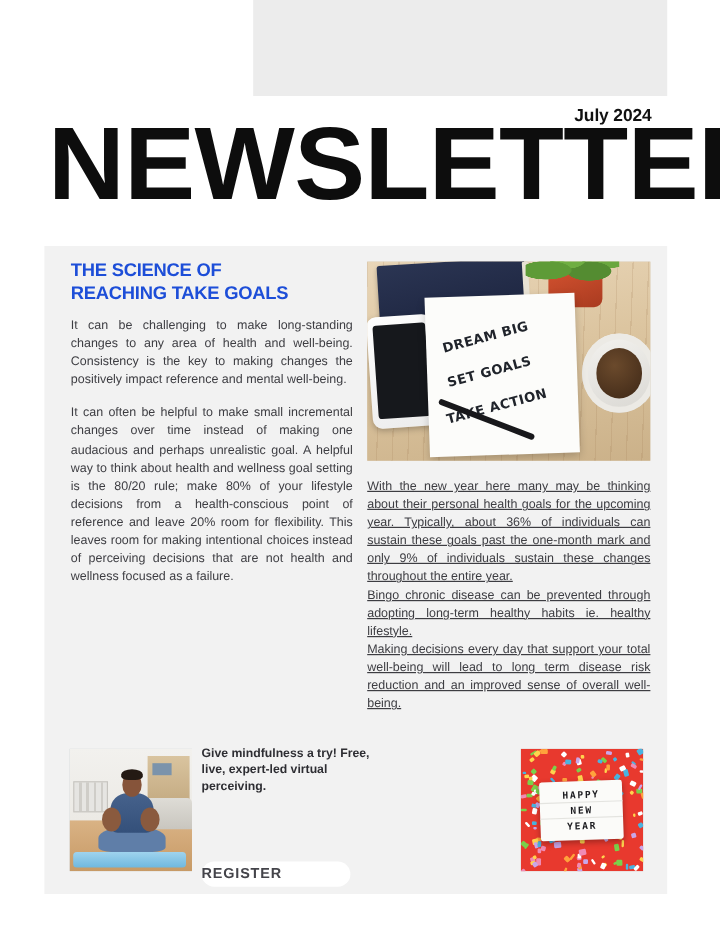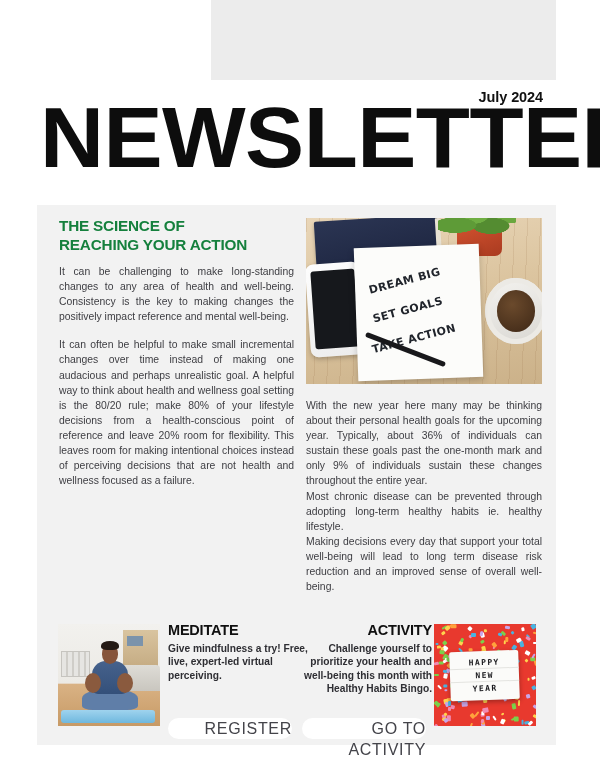--- a/index.html
+++ b/index.html
@@ -101,21 +101,21 @@
     position: absolute;
     left: 22px;
     top: 11px;
     width: 235px;
   }
 
   .headline {
     font-size: 15.3px;
     line-height: 19px;
     font-weight: 700;
-    color: #15803d;
+    color: #1d4ed8;
     letter-spacing: -0.2px;
     margin-bottom: 10px;
   }
 
   .body-para {
     font-size: 10.4px;
     line-height: 15.1px;
     color: #3d3d42;
     text-align: justify;
     margin-bottom: 13px;
@@ -135,20 +135,21 @@
 
   .col-right {
     position: absolute;
     left: 269px;
     top: 193px;
     width: 236px;
   }
 
   .col-right .body-para {
     margin-bottom: 0;
+    text-decoration: underline;
   }
 
   .col-right .body-para + .body-para {
     margin-top: 0px;
   }
 
   
   .promos {
     position: absolute;
     left: 0;
@@ -205,27 +206,27 @@
   }
 
   .promo-btn {
     position: absolute;
     width: 124px;
     height: 21px;
     border-radius: 11px;
     background: #ffffff;
     border: none;
     font-family: "Liberation Sans", sans-serif;
-    font-size: 16px;
-    font-weight: 400;
+    font-size: 12px;
+    font-weight: 700;
     letter-spacing: 0.7px;
     color: #44444a;
     cursor: pointer;
     line-height: 21px;
-    text-align: right;
+    text-align: left;
     padding: 0;
   }
 
   .promo-left .promo-btn  { left: 117px; top: 98px; }
   .promo-right .promo-btn { left: 12px;  top: 98px; }
 
   
   .ph { position: absolute; }
 
   
@@ -412,21 +413,21 @@
   <div class="wordmark">NEWSLETTER</div>
 </header>
 
 <main class="panel">
 
   <section class="article">
 
     <div class="col-left">
       <h1 class="headline">
         <span>THE SCIENCE OF</span><br>
-        <span>REACHING YOUR ACTION</span>
+        <span>REACHING TAKE GOALS</span>
       </h1>
       <p class="body-para">It can be challenging to make long-standing changes to any area of health and well-being. Consistency is the key to making changes the positively impact reference and mental well-being.</p>
       <p class="body-para">It can often be helpful to make small incremental changes over time instead of making one audacious and perhaps unrealistic goal.  A helpful way to think about health and wellness goal setting is the 80/20 rule; make 80% of your lifestyle decisions from a health-conscious point of reference and leave 20% room for flexibility. This leaves room for making intentional choices instead of perceiving decisions that are not health and wellness focused as a failure.</p>
     </div>
 
     <figure class="hero-photo">
       <div class="desk-bg"></div>
       <div class="ph desk-book"></div>
       <div class="ph desk-pot"></div>
       <div class="ph desk-leaf"></div>
@@ -435,21 +436,21 @@
       <div class="ph desk-paper">
         <span class="note-line note-1">DREAM BIG</span>
         <span class="note-line note-2">SET GOALS</span>
         <span class="note-line note-3">TAKE ACTION</span>
       </div>
       <div class="ph desk-pen"></div>
     </figure>
 
     <div class="col-right">
       <p class="body-para">With the new year here many may be thinking about their personal health goals for the upcoming year. Typically, about 36% of individuals can sustain these goals past the one-month mark and only 9% of individuals sustain these changes throughout the entire year.</p>
-      <p class="body-para">Most chronic disease can be prevented through adopting long-term healthy habits ie. healthy lifestyle.</p>
+      <p class="body-para">Bingo chronic disease can be prevented through adopting long-term healthy habits ie. healthy lifestyle.</p>
       <p class="body-para">Making decisions every day that support your total well-being will lead to long term disease risk reduction and an improved sense of overall well-being.</p>
     </div>
 
   </section>
 
   <section class="promos">
 
     <div class="promo promo-left">
       <figure class="promo-thumb">
         <div class="med-bg"></div>
@@ -457,21 +458,20 @@
         <div class="ph med-sofa"></div>
         <div class="ph med-rad"></div>
         <div class="ph med-mat"></div>
         <div class="ph med-legs"></div>
         <div class="ph med-torso"></div>
         <div class="ph med-arm-l"></div>
         <div class="ph med-arm-r"></div>
         <div class="ph med-head"></div>
       </figure>
       <div class="promo-body">
-        <div class="promo-title">MEDITATE</div>
         <div class="promo-desc">Give mindfulness a try! Free, live, expert-led virtual perceiving.</div>
       </div>
       <button class="promo-btn">REGISTER</button>
     </div>
 
     <div class="promo promo-right">
       <figure class="promo-thumb">
         <div class="hny-bg"></div>
         <div class="confetti" id="confetti">
             <i style="left:49.0%;top:56.1%;background:#ffffff;transform:rotate(44deg);width:4.1px;height:3.5px"></i>
@@ -624,21 +624,16 @@
             <i style="left:92.0%;top:95.8%;background:#ffffff;transform:rotate(134deg);width:5.1px;height:2.7px"></i>
             <i style="left:14.7%;top:58.1%;background:#7bd14a;transform:rotate(99deg);width:5.6px;height:3.4px"></i>
             <i style="left:36.4%;top:8.5%;background:#4ab3e0;transform:rotate(2deg);width:4.5px;height:4.4px"></i>
           </div>
         <div class="ph hny-board">
           <span>HAPPY</span>
           <span>NEW</span>
           <span>YEAR</span>
         </div>
       </figure>
-      <div class="promo-body">
-        <div class="promo-title">ACTIVITY</div>
-        <div class="promo-desc">Challenge yourself to prioritize your health and well-being this month with Healthy Habits Bingo.</div>
-      </div>
-      <button class="promo-btn">GO TO ACTIVITY</button>
     </div>
 
   </section>
 </main>
 
 </body></html>

